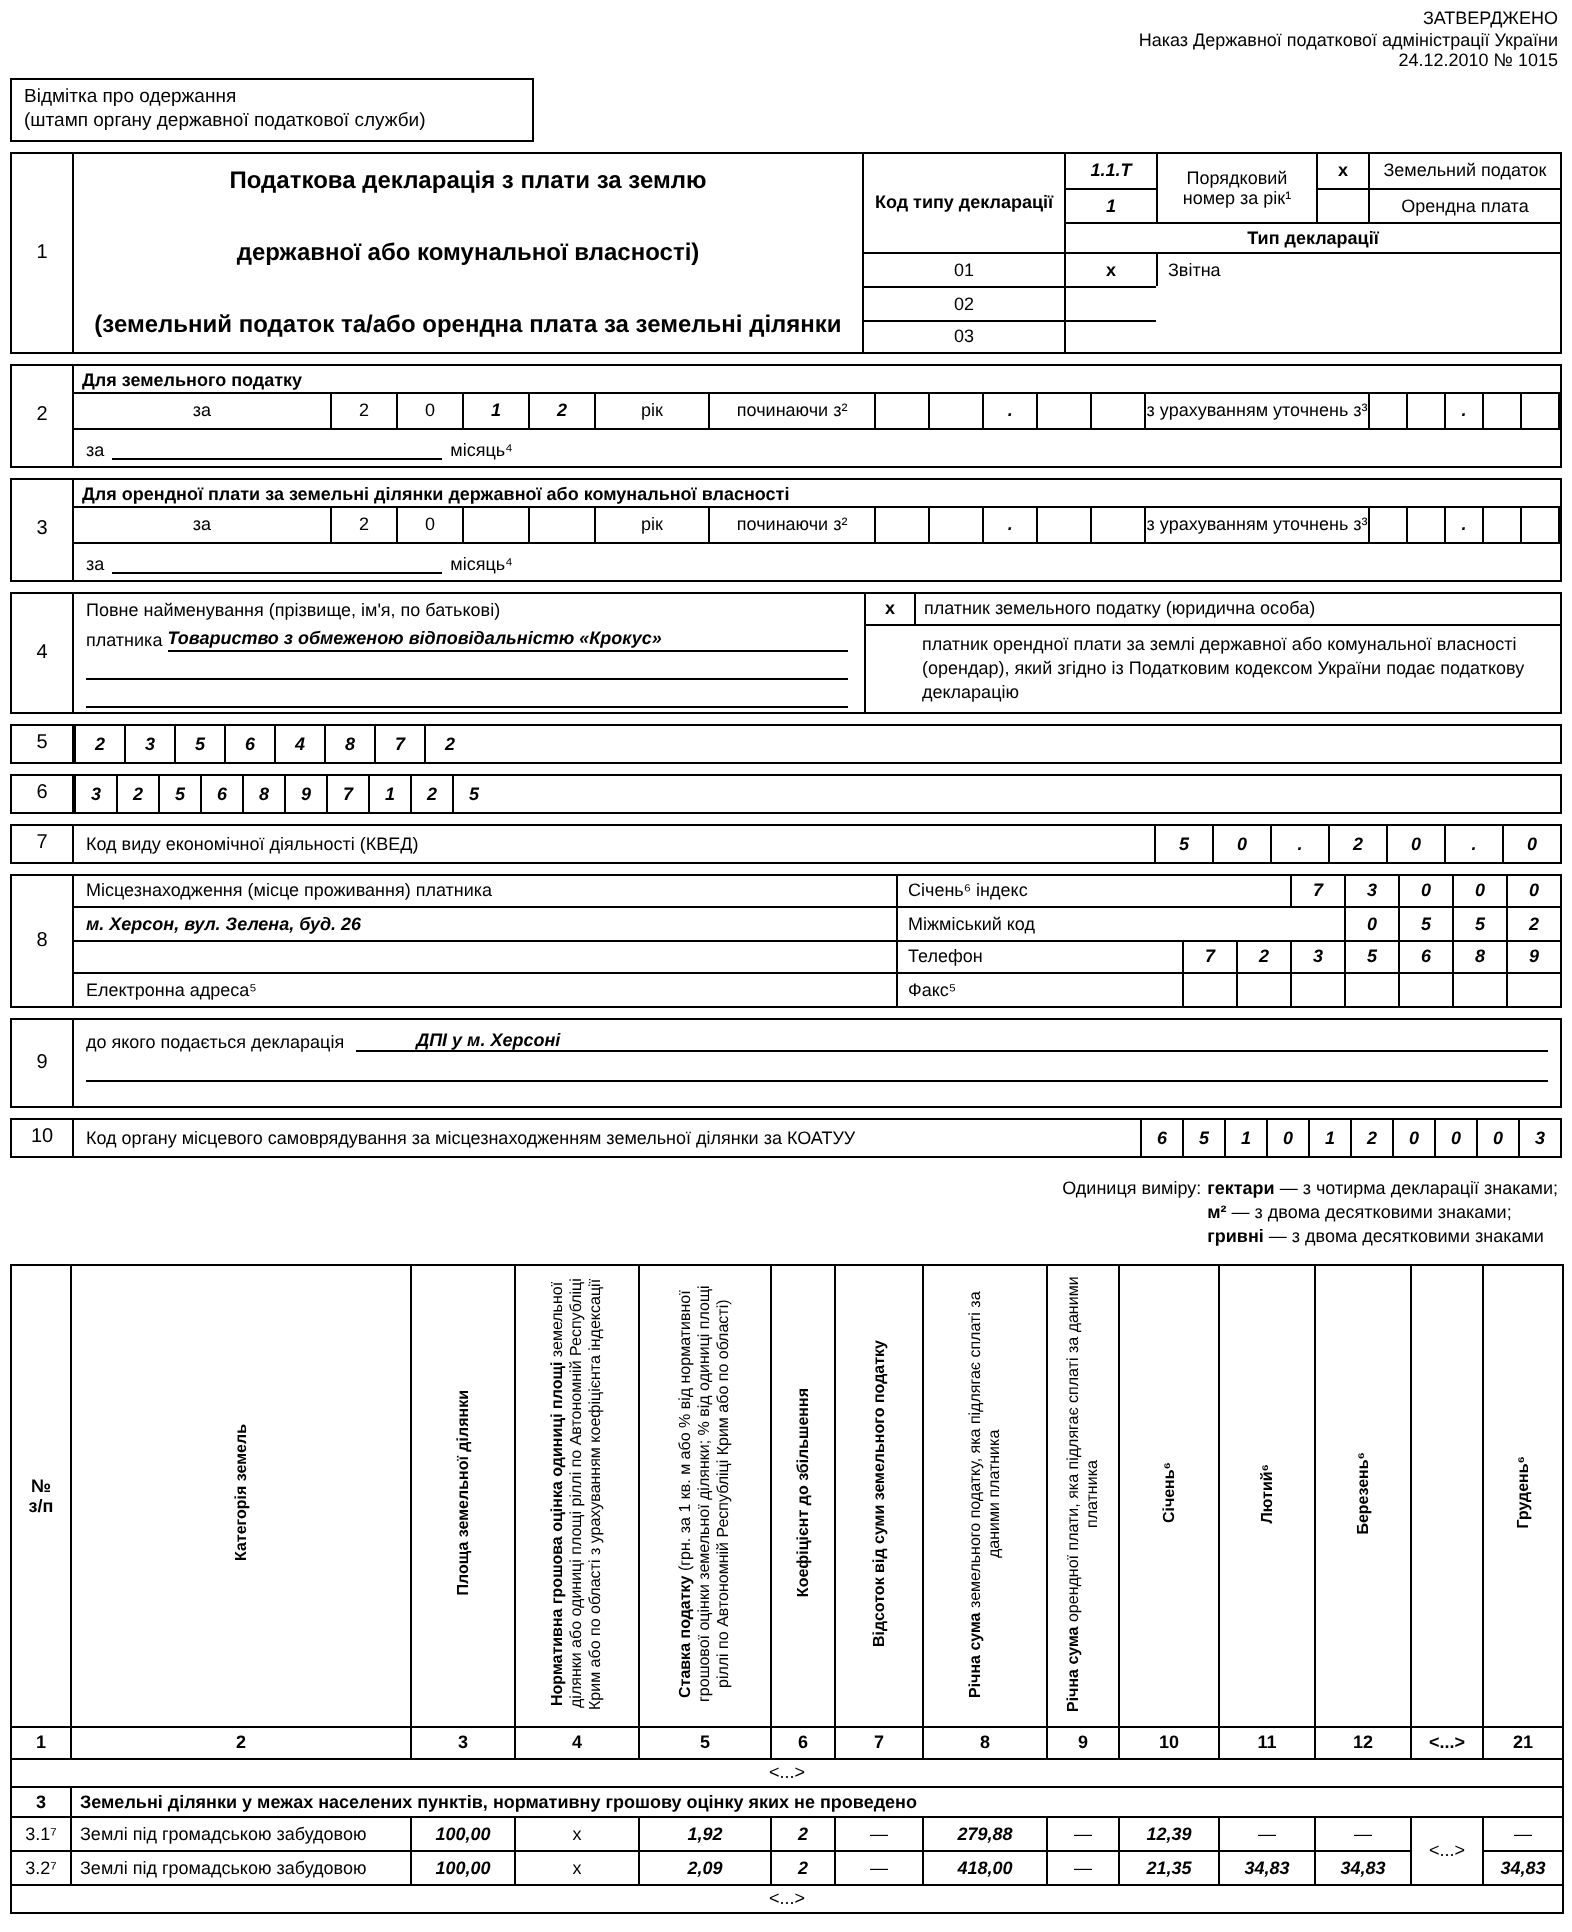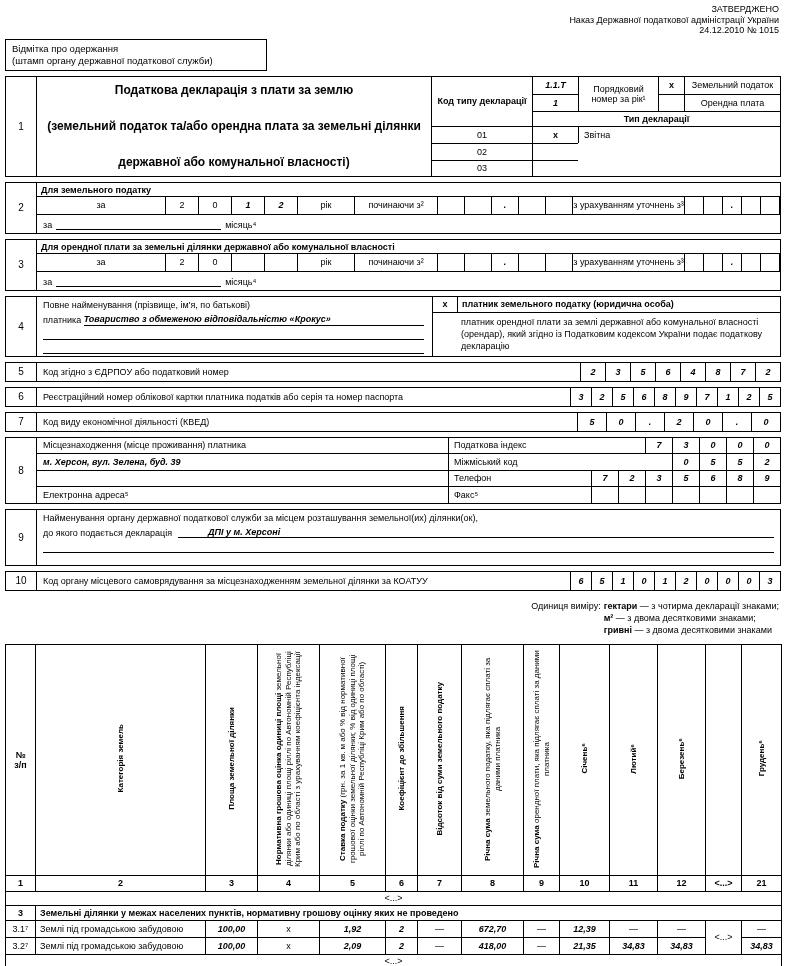--- a/index.html
+++ b/index.html
@@ -48,21 +48,21 @@
   
   .s4body{display:flex;}
   .s4left{flex:1;padding:2px 0 2px 6px;}
   .s4l1{height:13px;line-height:12px;}
   .s4l2{display:flex;height:14px;line-height:12px;align-items:flex-end;}
   .s4l2 .uline{flex:1;margin-right:8px;}
   .s4blank{height:13px;margin-right:8px;border-bottom:1px solid #000;}
   .s4right{flex:0 0 348px;display:flex;flex-direction:column;}
   .s4r1{display:flex;border-bottom:1px solid #000;}
   .xcell{flex:0 0 24px;border-left:1px solid #000;border-right:1px solid #000;display:flex;align-items:center;justify-content:center;font-weight:bold;min-height:15px;}
-  .s4r1t{flex:1;padding:2px 4px;font-weight:bold;}
+  .s4r1t{flex:1;padding:2px 4px;}
   .s4r2{display:flex;flex:1;}
   .xspacer{flex:0 0 24px;border-left:1px solid #000;}
   .s4r2t{flex:1;padding:3px 4px;line-height:12px;}
   
   .coderow{display:flex;align-items:stretch;height:18px;}
   .coderow .lab{flex:1;display:flex;align-items:center;padding-left:6px;}
   .coderow .cellgroup .dc{border-left:1px solid #000;border-right:none;height:auto;}
   
   .s8body{display:flex;}
   .s8left{flex:1;display:flex;flex-direction:column;}
@@ -112,22 +112,22 @@
   <div class="stamp">
     <div>Відмітка про одержання</div>
     <div>(штамп органу державної податкової служби)</div>
   </div>
 
   <div class="sec">
     <div class="num">1</div>
     <div class="body s1body">
       <div class="s1title">
         <div>Податкова декларація з плати за землю</div>
+        <div>державної або комунальної власності)</div>
         <div>(земельний податок та/або орендна плата за земельні ділянки</div>
-        <div>державної або комунальної власності)</div>
       </div>
       <div class="s1grid">
         <div class="kodtyp noL noT">Код типу декларації</div>
         <div class="noT val" style="grid-column:2;grid-row:1;">1.1.Т</div>
         <div class="val" style="grid-column:2;grid-row:2;">1</div>
         <div class="noT" style="grid-column:3;grid-row:1/3;">Порядковий номер за рік¹</div>
         <div class="noT b" style="grid-column:4;grid-row:1;">х</div>
         <div class="noT" style="grid-column:5;grid-row:1;">Земельний податок</div>
         <div class="b" style="grid-column:4;grid-row:2;"></div>
         <div style="grid-column:5;grid-row:2;">Орендна плата</div>
@@ -236,38 +236,36 @@
           <div class="xspacer"></div>
           <div class="s4r2t">платник орендної плати за землі державної або комунальної власності (орендар), який згідно із Податковим кодексом України подає податкову декларацію</div>
         </div>
       </div>
     </div>
   </div>
 
   <div class="sec">
     <div class="num">5</div>
     <div class="body coderow">
-      <div class="lab">Код згідно з ЄДРПОУ або податковий номер</div>
       <div class="cellgroup cw24">
           <div class="dc">2</div>
           <div class="dc">3</div>
           <div class="dc">5</div>
           <div class="dc">6</div>
           <div class="dc">4</div>
           <div class="dc">8</div>
           <div class="dc">7</div>
           <div class="dc">2</div>
         </div>
     </div>
   </div>
 
   <div class="sec">
     <div class="num">6</div>
     <div class="body coderow">
-      <div class="lab">Реєстраційний номер облікової картки платника податків або серія та номер паспорта</div>
       <div class="cellgroup cw20">
           <div class="dc">3</div>
           <div class="dc">2</div>
           <div class="dc">5</div>
           <div class="dc">6</div>
           <div class="dc">8</div>
           <div class="dc">9</div>
           <div class="dc">7</div>
           <div class="dc">1</div>
           <div class="dc">2</div>
@@ -290,27 +288,27 @@
           <div class="dc">0</div>
         </div>
     </div>
   </div>
 
   <div class="sec">
     <div class="num">8</div>
     <div class="body s8body">
       <div class="s8left">
         <div>Місцезнаходження (місце проживання) платника</div>
-        <div class="val">м. Херсон, вул. Зелена, буд. 39</div>
+        <div class="val">м. Херсон, вул. Зелена, буд. 26</div>
         <div></div>
         <div>Електронна адреса⁵</div>
       </div>
       <div class="s8right">
         <div class="s8row">
-          <div class="slab">Податкова індекс</div>
+          <div class="slab">Січень⁶ індекс</div>
           <div class="cellgroup cw26">
               <div class="dc">7</div>
               <div class="dc">3</div>
               <div class="dc">0</div>
               <div class="dc">0</div>
               <div class="dc">0</div>
             </div>
         </div>
         <div class="s8row">
           <div class="slab">Міжміський код</div>
@@ -345,21 +343,20 @@
               <div class="dc"></div>
             </div>
         </div>
       </div>
     </div>
   </div>
 
   <div class="sec">
     <div class="num">9</div>
     <div class="body s9body">
-      <div class="s9l1">Найменування органу державної податкової служби за місцем розташування земельної(их) ділянки(ок),</div>
       <div class="s9l2">
         <span>до якого подається декларація</span>
         <span class="uline"><span class="val">ДПІ у м. Херсоні</span></span>
       </div>
       <div class="s9l3"></div>
       <div class="s9pad"></div>
     </div>
   </div>
 
   <div class="sec">
@@ -449,21 +446,21 @@
       <td colspan="13" class="glab">Земельні ділянки у межах населених пунктів, нормативну грошову оцінку яких не проведено</td>
     </tr>
     <tr class="drow">
       <td>3.1⁷</td>
       <td class="cat">Землі під громадською забудовою</td>
       <td class="val">100,00</td>
       <td>х</td>
       <td class="val">1,92</td>
       <td class="val">2</td>
       <td>—</td>
-      <td class="val">672,70</td>
+      <td class="val">279,88</td>
       <td>—</td>
       <td class="val">12,39</td>
       <td>—</td>
       <td>—</td>
       <td rowspan="2">&lt;...&gt;</td>
       <td>—</td>
     </tr>
     <tr class="drow">
       <td>3.2⁷</td>
       <td class="cat">Землі під громадською забудовою</td>

